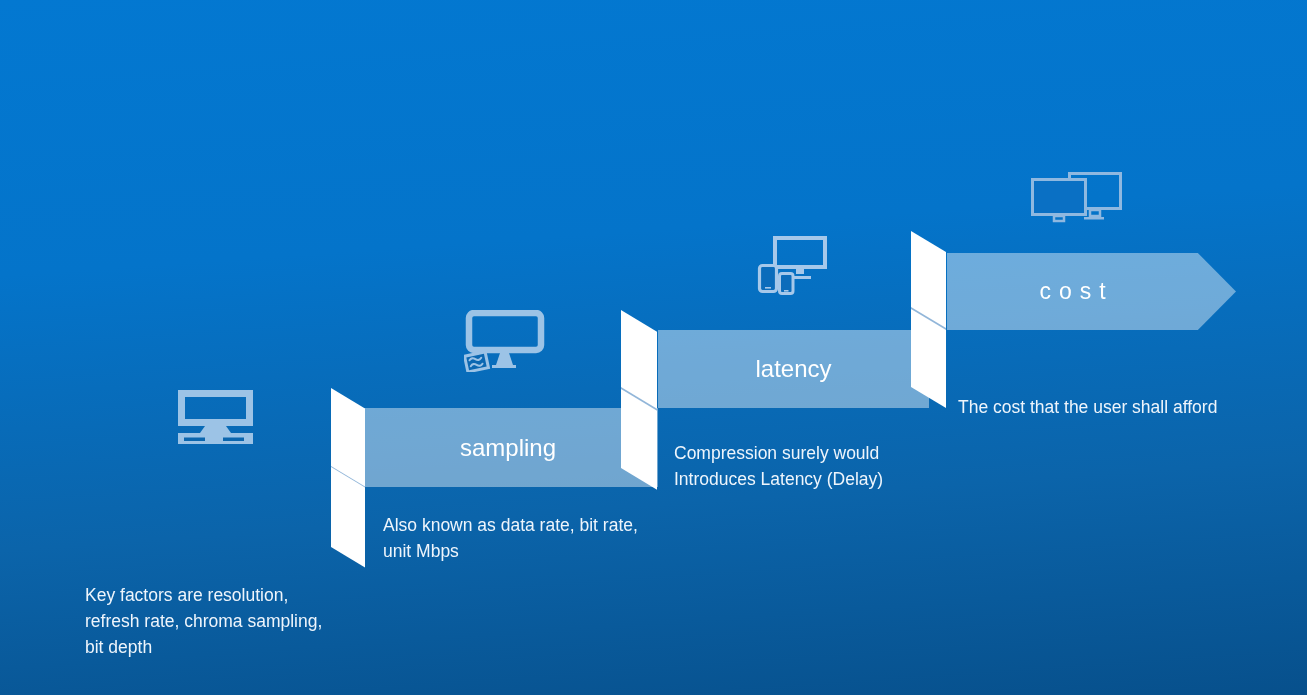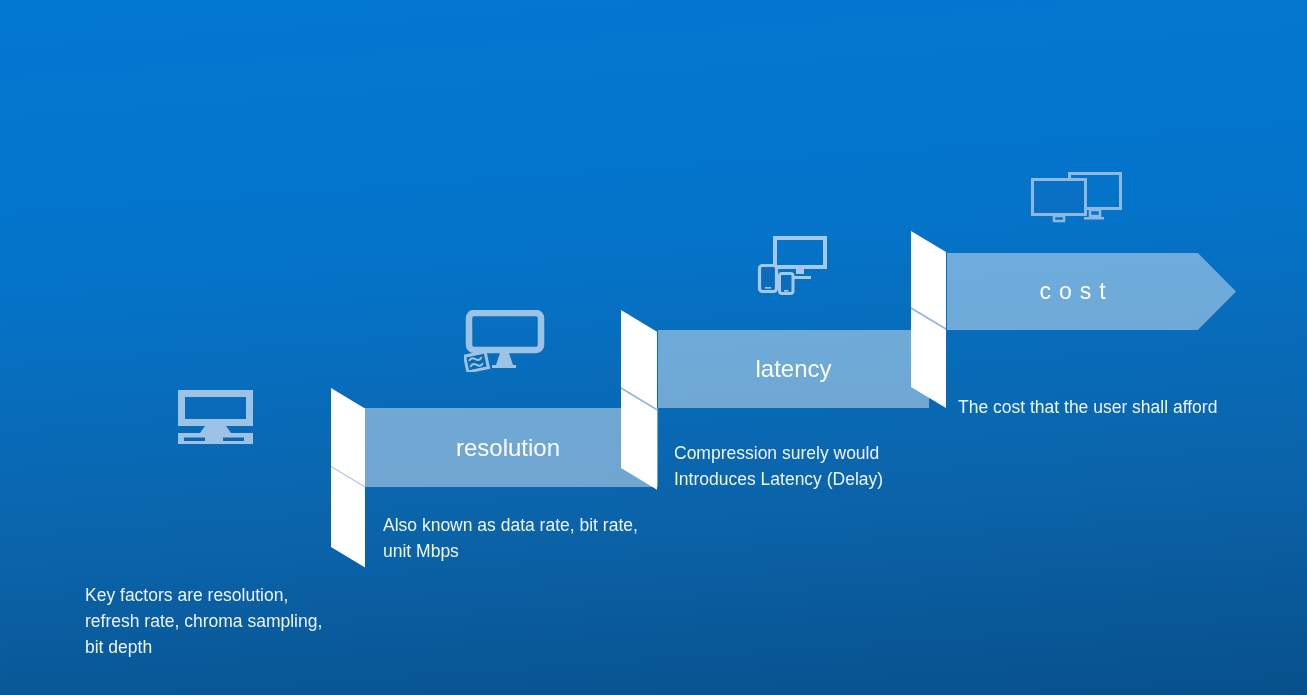--- a/index.html
+++ b/index.html
@@ -57,21 +57,21 @@
   #icon-latency{left:757px;top:236px;}
   #icon-cost{left:1031px;top:172px;}
 </style>
 </head>
 <body>
 
 <div class="slide">
 
 
   <div class="band" id="band-bandwidth">
-    <span class="band-label">resolution</span>
+    <span class="band-label">sampling</span>
   </div>
   <div class="band" id="band-latency">
     <span class="band-label">latency</span>
   </div>
   <div class="band" id="band-cost">
     <span class="band-label">cost</span>
   </div>
 
   <div class="fold" id="fold-1">
     <div class="fold-seam"></div>

